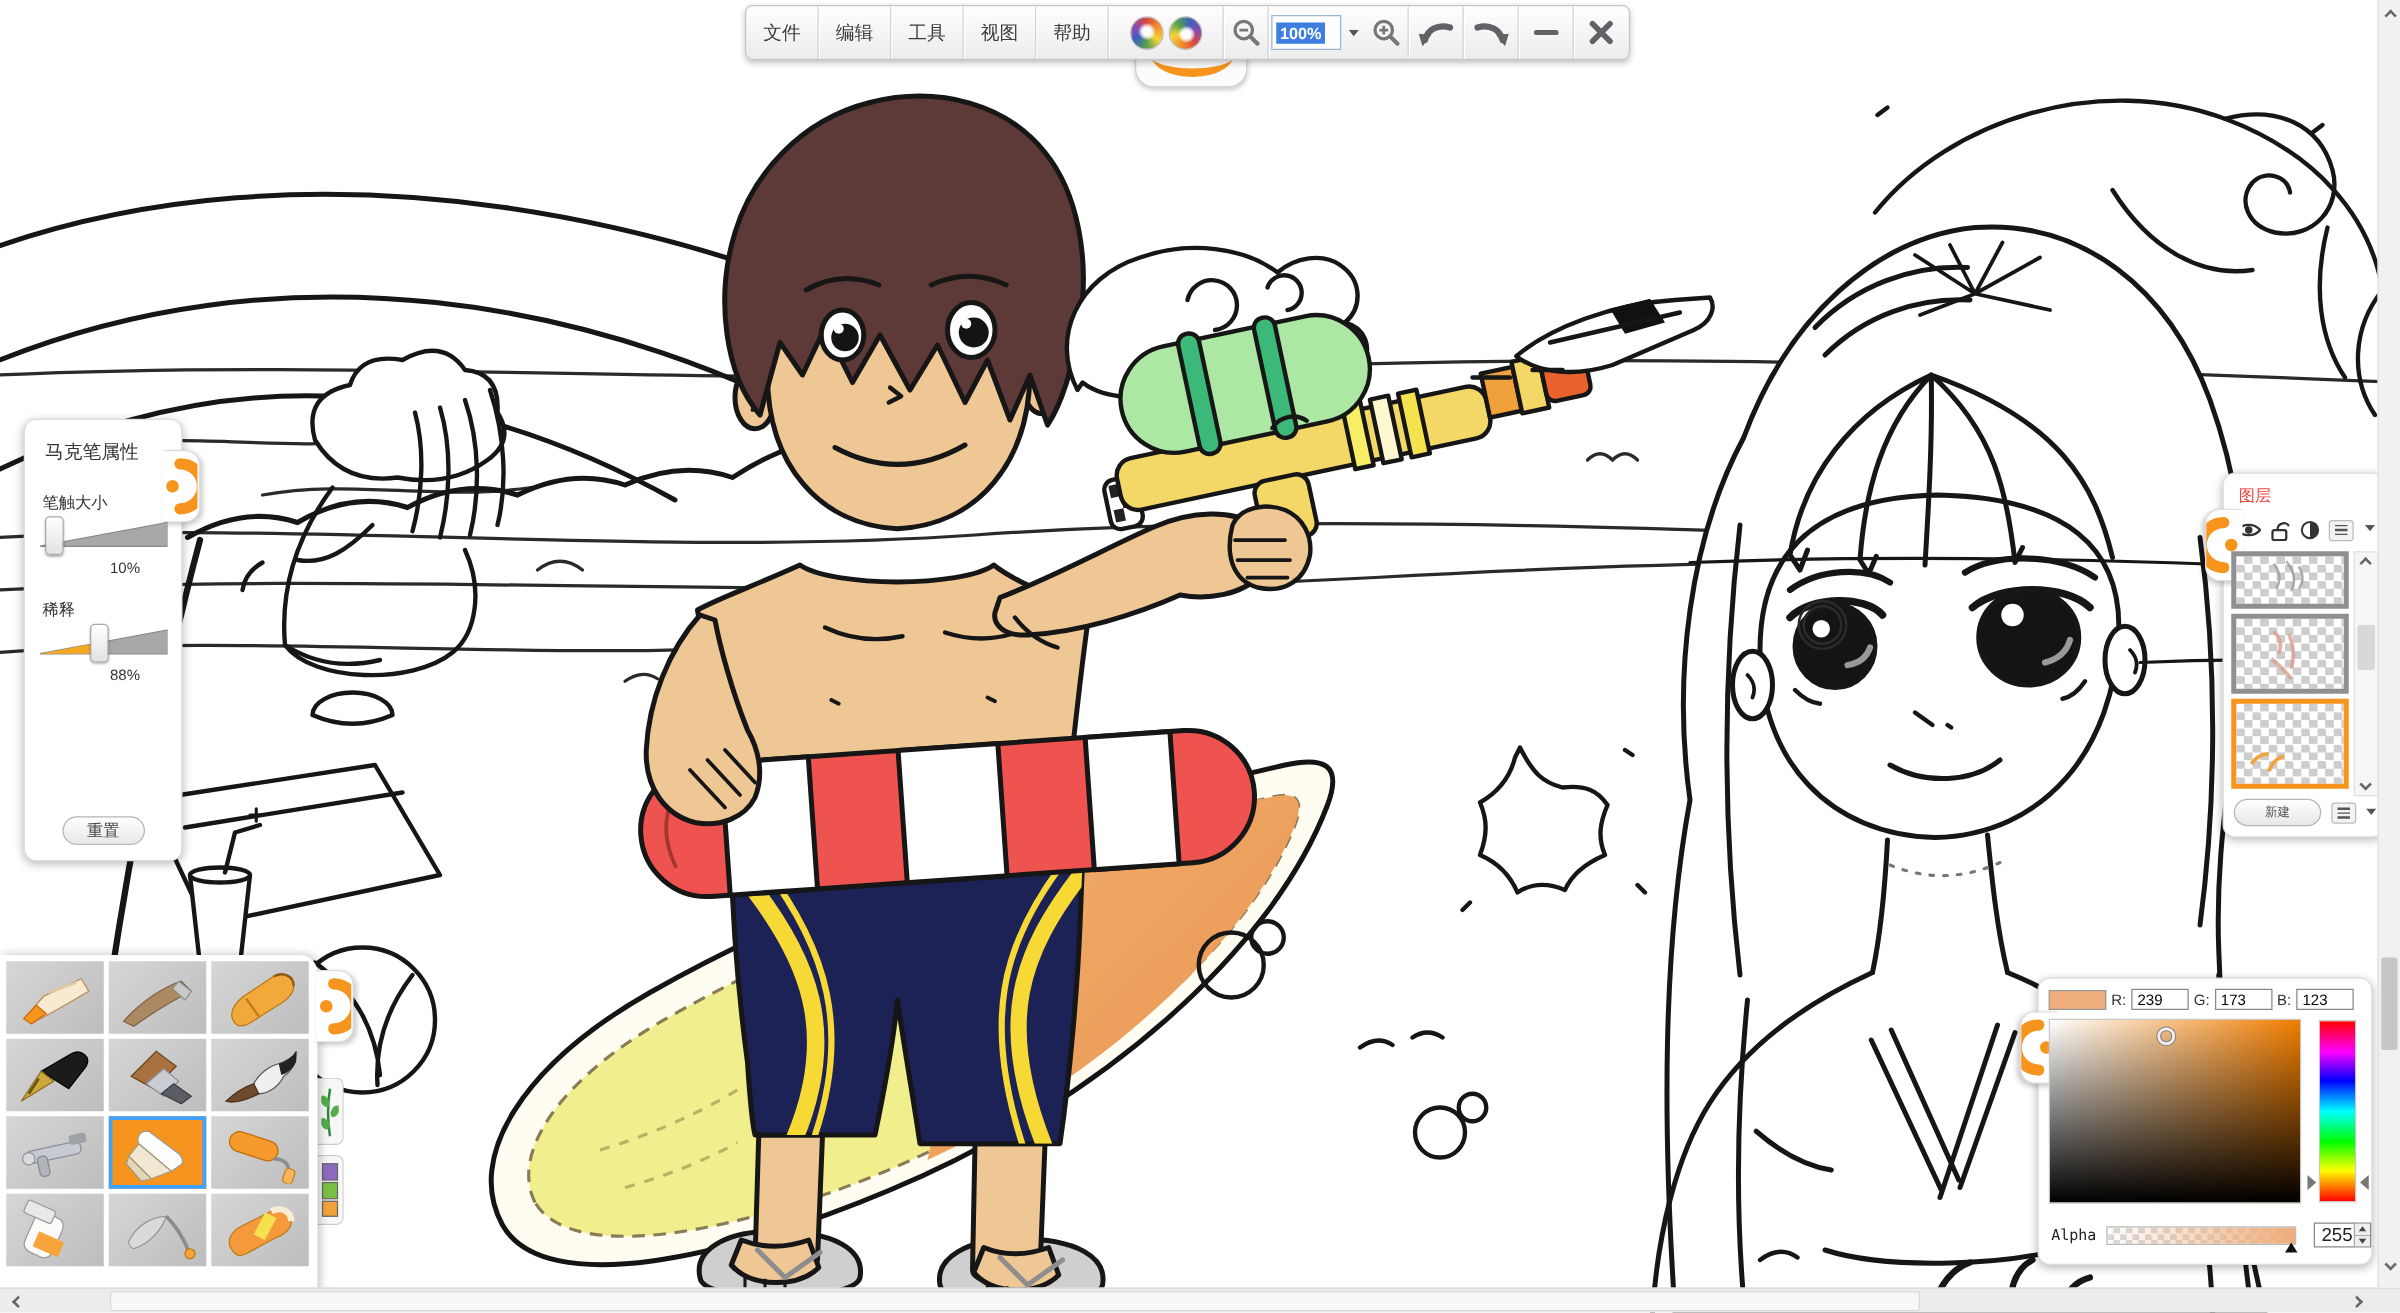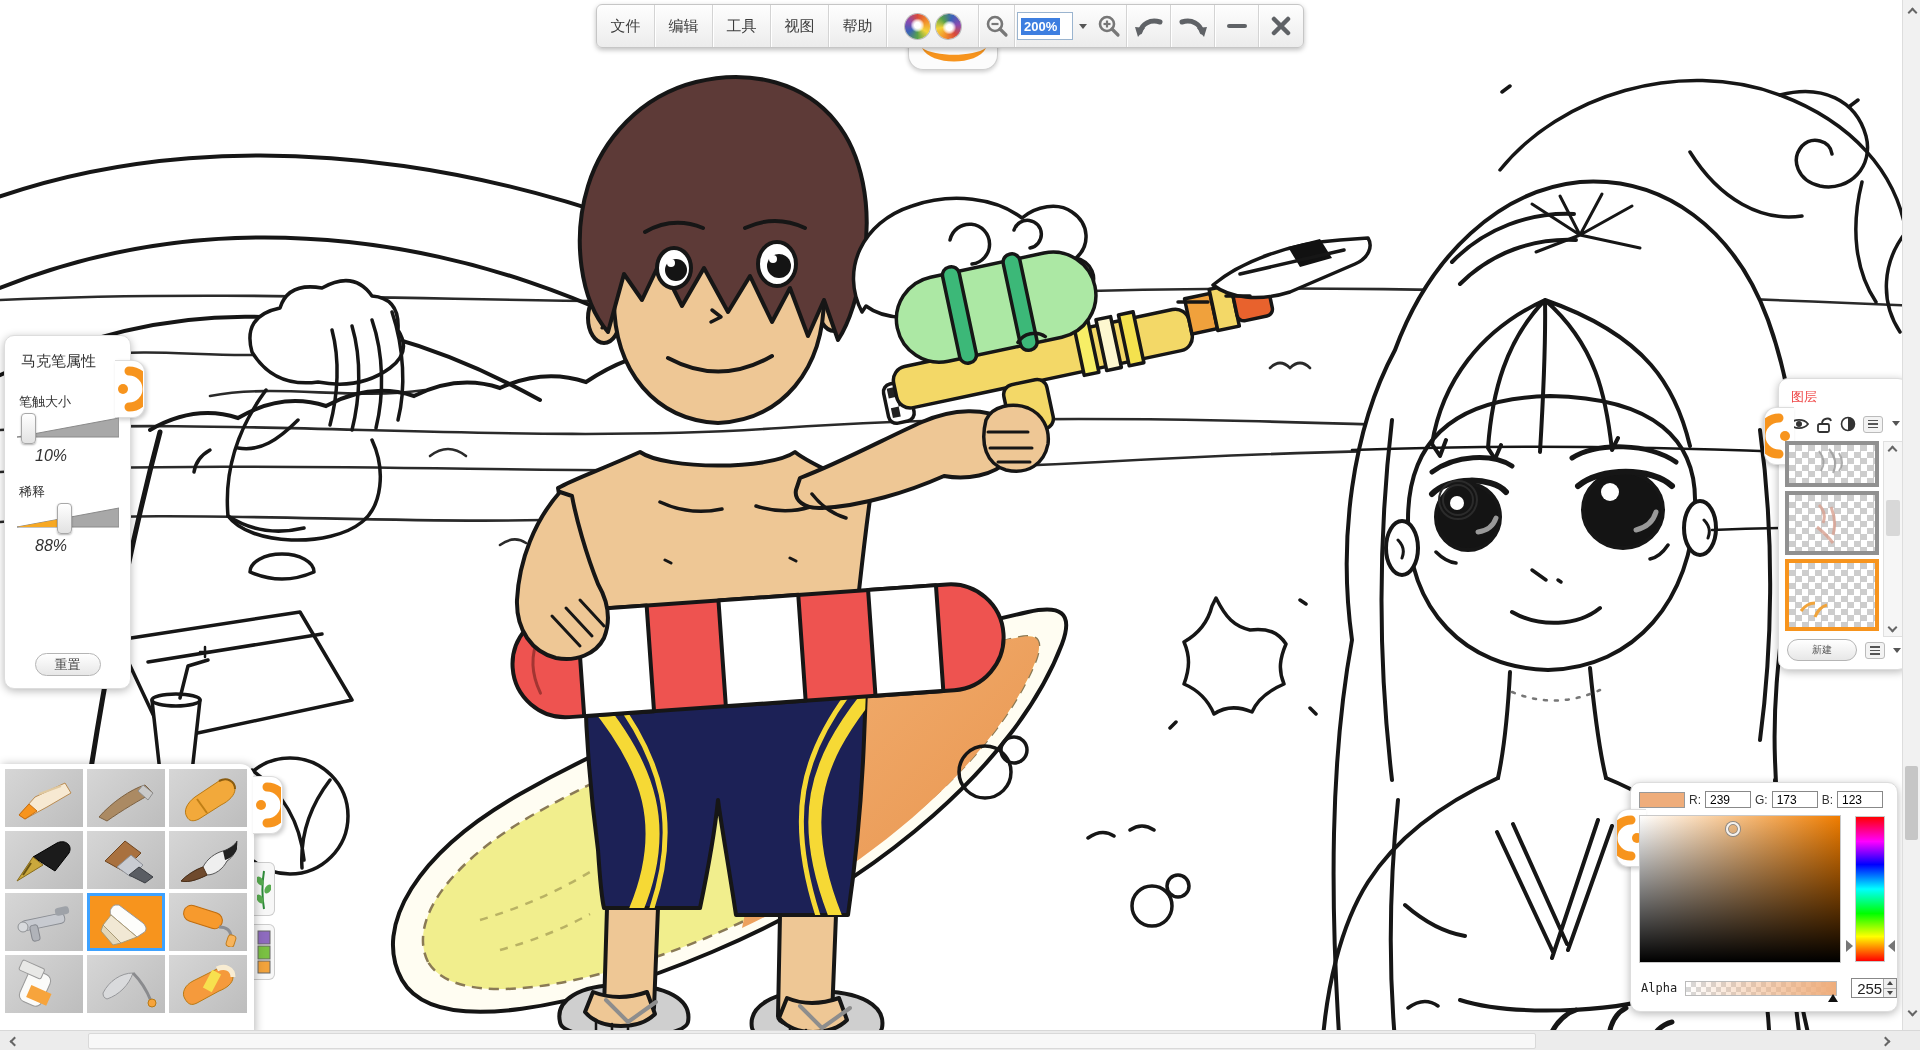--- a/index.html
+++ b/index.html
@@ -41,27 +41,27 @@
   .panel { position:absolute; background:#fff; border:1px solid #ddd; border-radius:10px;
     box-shadow:0 2px 8px rgba(0,0,0,.28); z-index:20; }
   .handle-r { position:absolute; right:-15px; width:30px; height:58px; background:#fff;
     border:1px solid #ddd; border-left:none; border-radius:0 12px 12px 0;
     box-shadow:2px 2px 4px rgba(0,0,0,.2); }
   .handle-l { position:absolute; left:-15px; width:30px; height:58px; background:#fff;
     border:1px solid #ddd; border-right:none; border-radius:12px 0 0 12px;
     box-shadow:-2px 2px 4px rgba(0,0,0,.2); }
 
   
-  #marker-panel { left:4px; top:335px; width:127px; height:354px; }
+  #marker-panel { left:19px; top:335px; width:127px; height:354px; }
   #marker-panel .title { font-size:15px; color:#333; margin:16px 0 0 16px; }
   #marker-panel .lab { font-size:13px; color:#333; margin:22px 0 4px 14px; }
   .wedge-wrap { position:relative; width:102px; height:30px; margin-left:12px; }
   .thumb { position:absolute; top:-2px; width:15px; height:31px; background:linear-gradient(#fff,#e2e2e2);
     border:1px solid #a8a8a8; border-radius:4px; box-shadow:0 1px 2px rgba(0,0,0,.3); }
-  .pct { font-size:16px; color:#333; width:92px; text-align:center; margin-top:2px;font-style:italic; }
+  .pct { font-size:12px; color:#333; width:92px; text-align:right; margin-top:2px; }
   #reset-btn { position:absolute; left:50%; transform:translateX(-50%); bottom:12px;
     width:66px; height:23px; border:1px solid #b5b5b5; border-radius:12px;
     background:linear-gradient(#fff,#e7e7e7); font-size:13px; color:#444; }
 
   
   #tool-palette { position:absolute; left:0; top:764px; width:254px; height:272px; z-index:20;
     background:#fff; border-radius:0 14px 0 0; box-shadow:2px 0 8px rgba(0,0,0,.25);
     padding:5px; display:grid; grid-template-columns:repeat(3,78px); grid-auto-rows:58px; gap:4px; }
   .tool { background:linear-gradient(135deg,#d6d6d6,#bdbdbd); display:flex; align-items:center;
     justify-content:center; }
@@ -336,21 +336,21 @@
     <span class="eye two"></span>
   </div>
   <div class="tbtn ic">
     <svg width="24" height="24">
       <circle cx="10" cy="10" r="7" fill="none" stroke="#777" stroke-width="2.6"></circle>
       <line x1="6.5" y1="10" x2="13.5" y2="10" stroke="#777" stroke-width="2.2"></line>
       <line x1="15" y1="15" x2="21" y2="21" stroke="#777" stroke-width="3.2" stroke-linecap="round"></line>
     </svg>
   </div>
   <div class="zoombox">
-    <span class="zoomsel">200%</span>
+    <span class="zoomsel">100%</span>
   </div>
   <div class="caret"></div>
   <div class="tbtn ic">
     <svg width="24" height="24">
       <circle cx="10" cy="10" r="7" fill="none" stroke="#777" stroke-width="2.6"></circle>
       <line x1="6.5" y1="10" x2="13.5" y2="10" stroke="#777" stroke-width="2.2"></line>
       <line x1="10" y1="6.5" x2="10" y2="13.5" stroke="#777" stroke-width="2.2"></line>
       <line x1="15" y1="15" x2="21" y2="21" stroke="#777" stroke-width="3.2" stroke-linecap="round"></line>
     </svg>
   </div>

